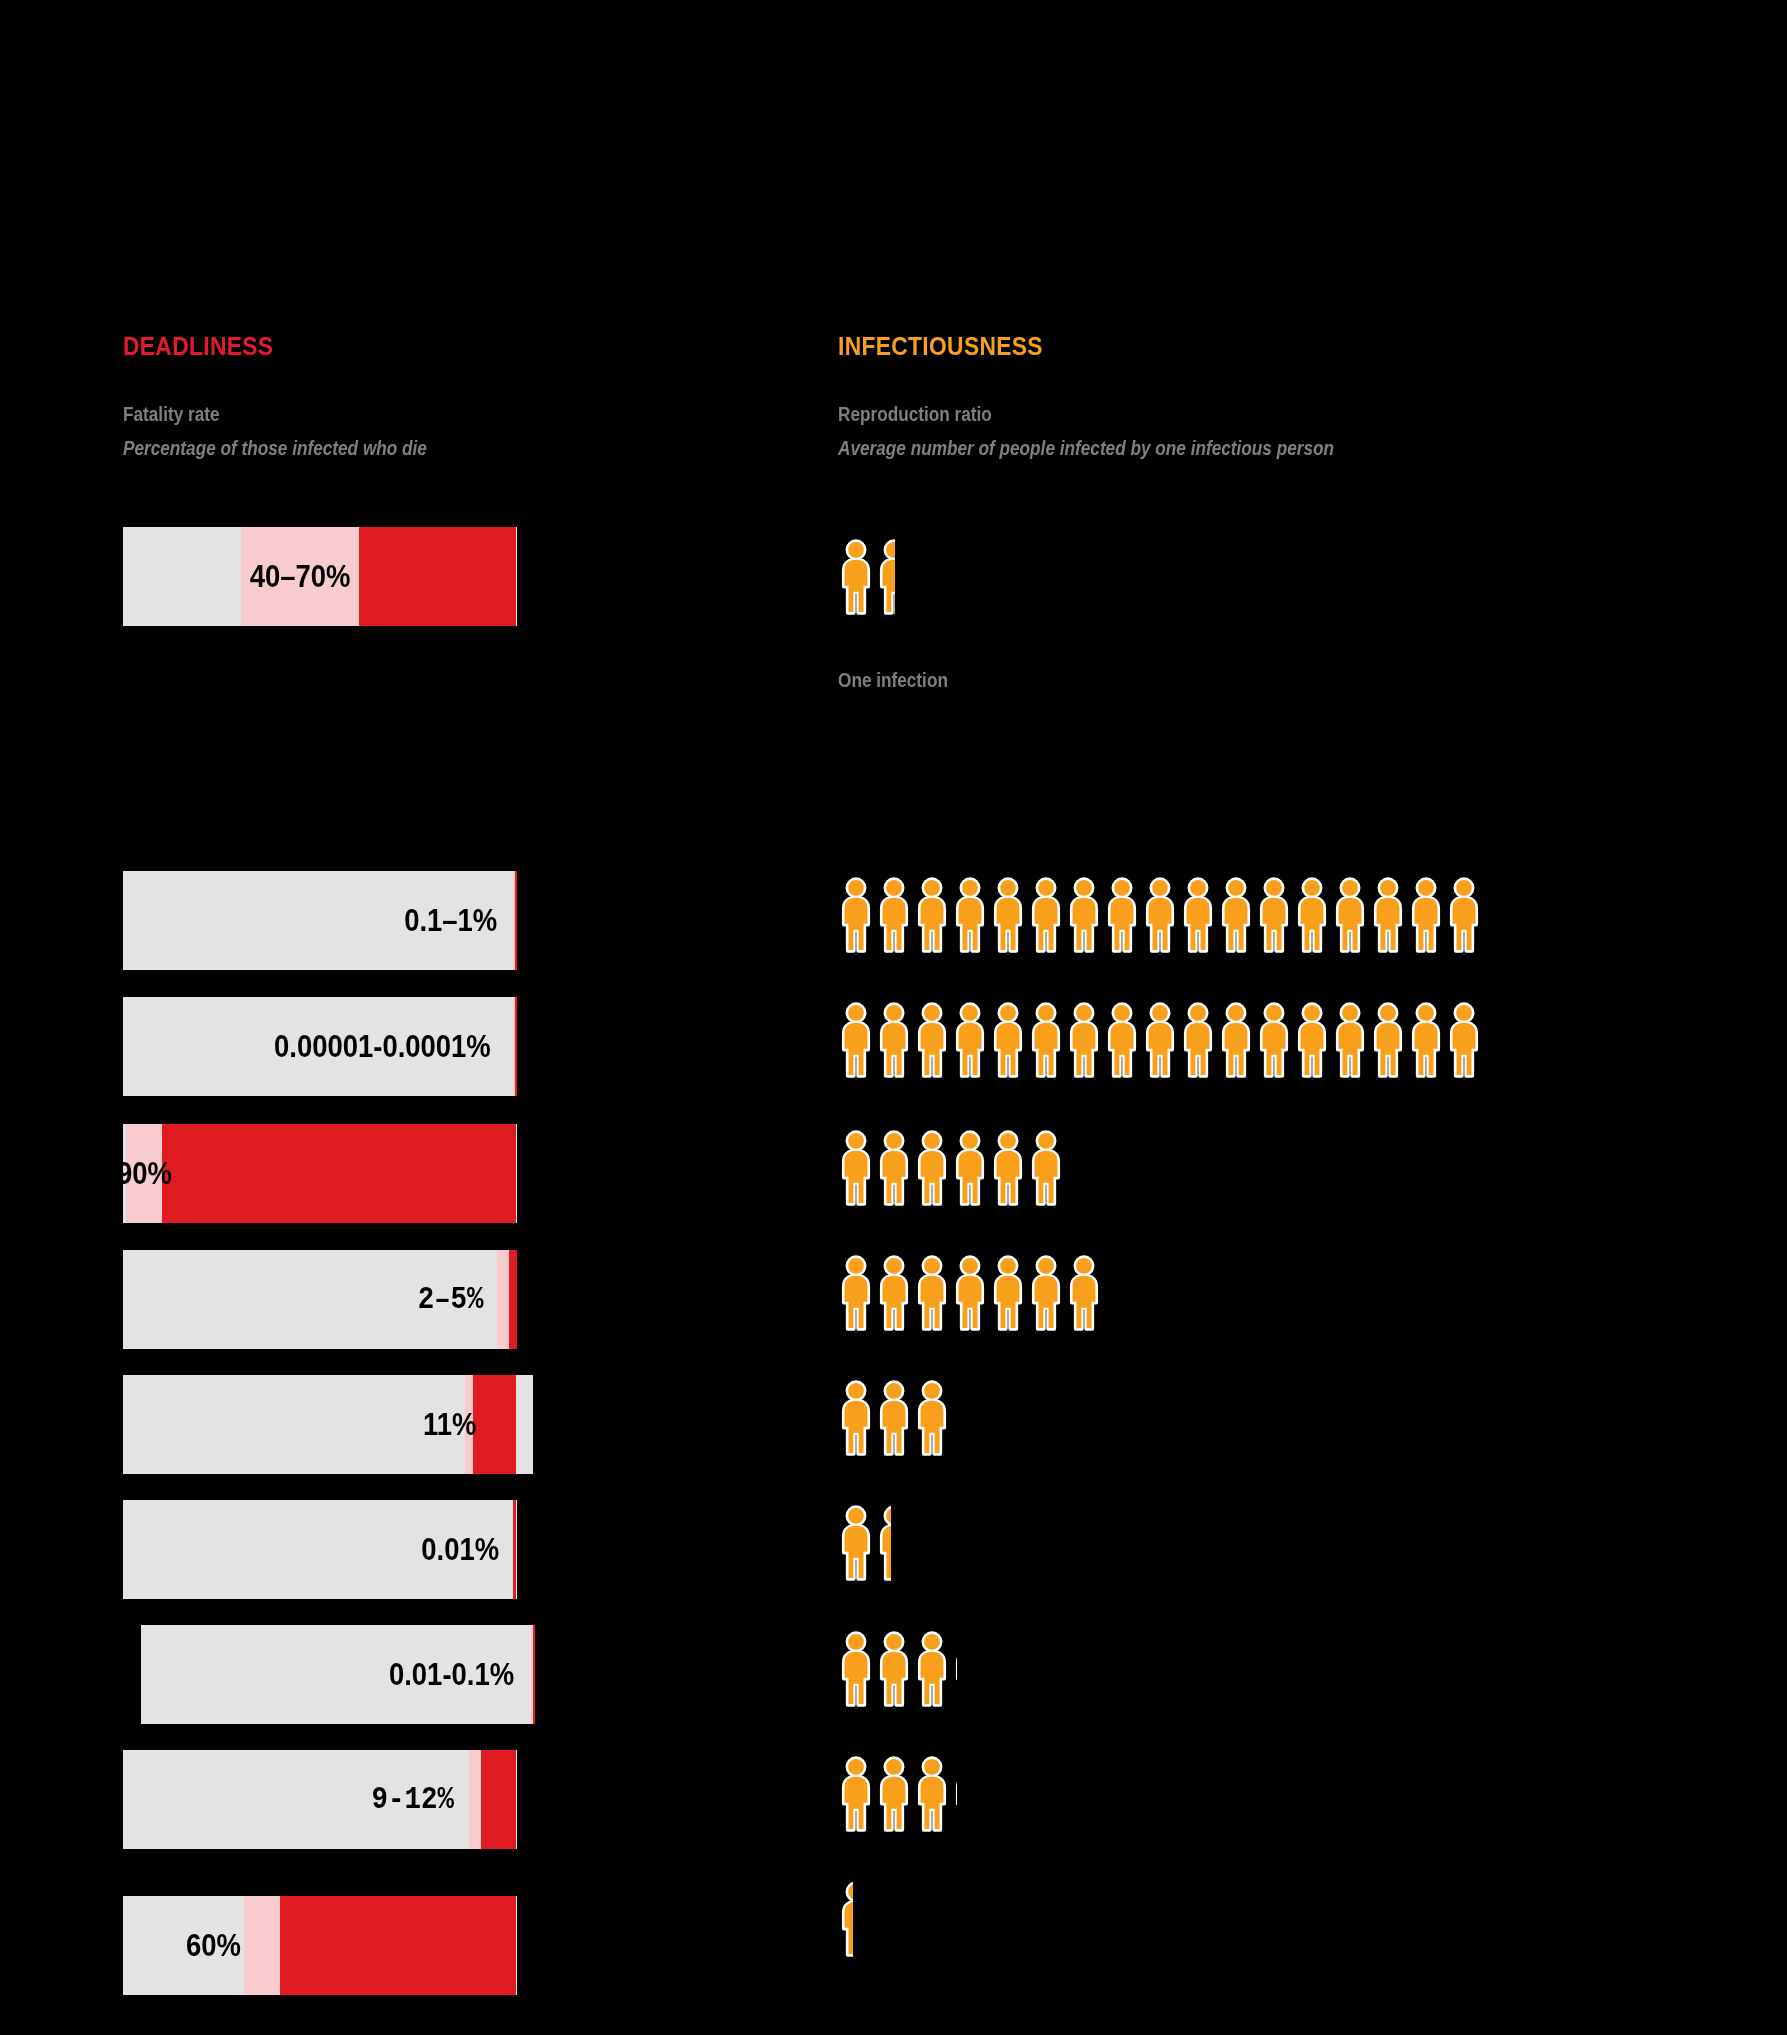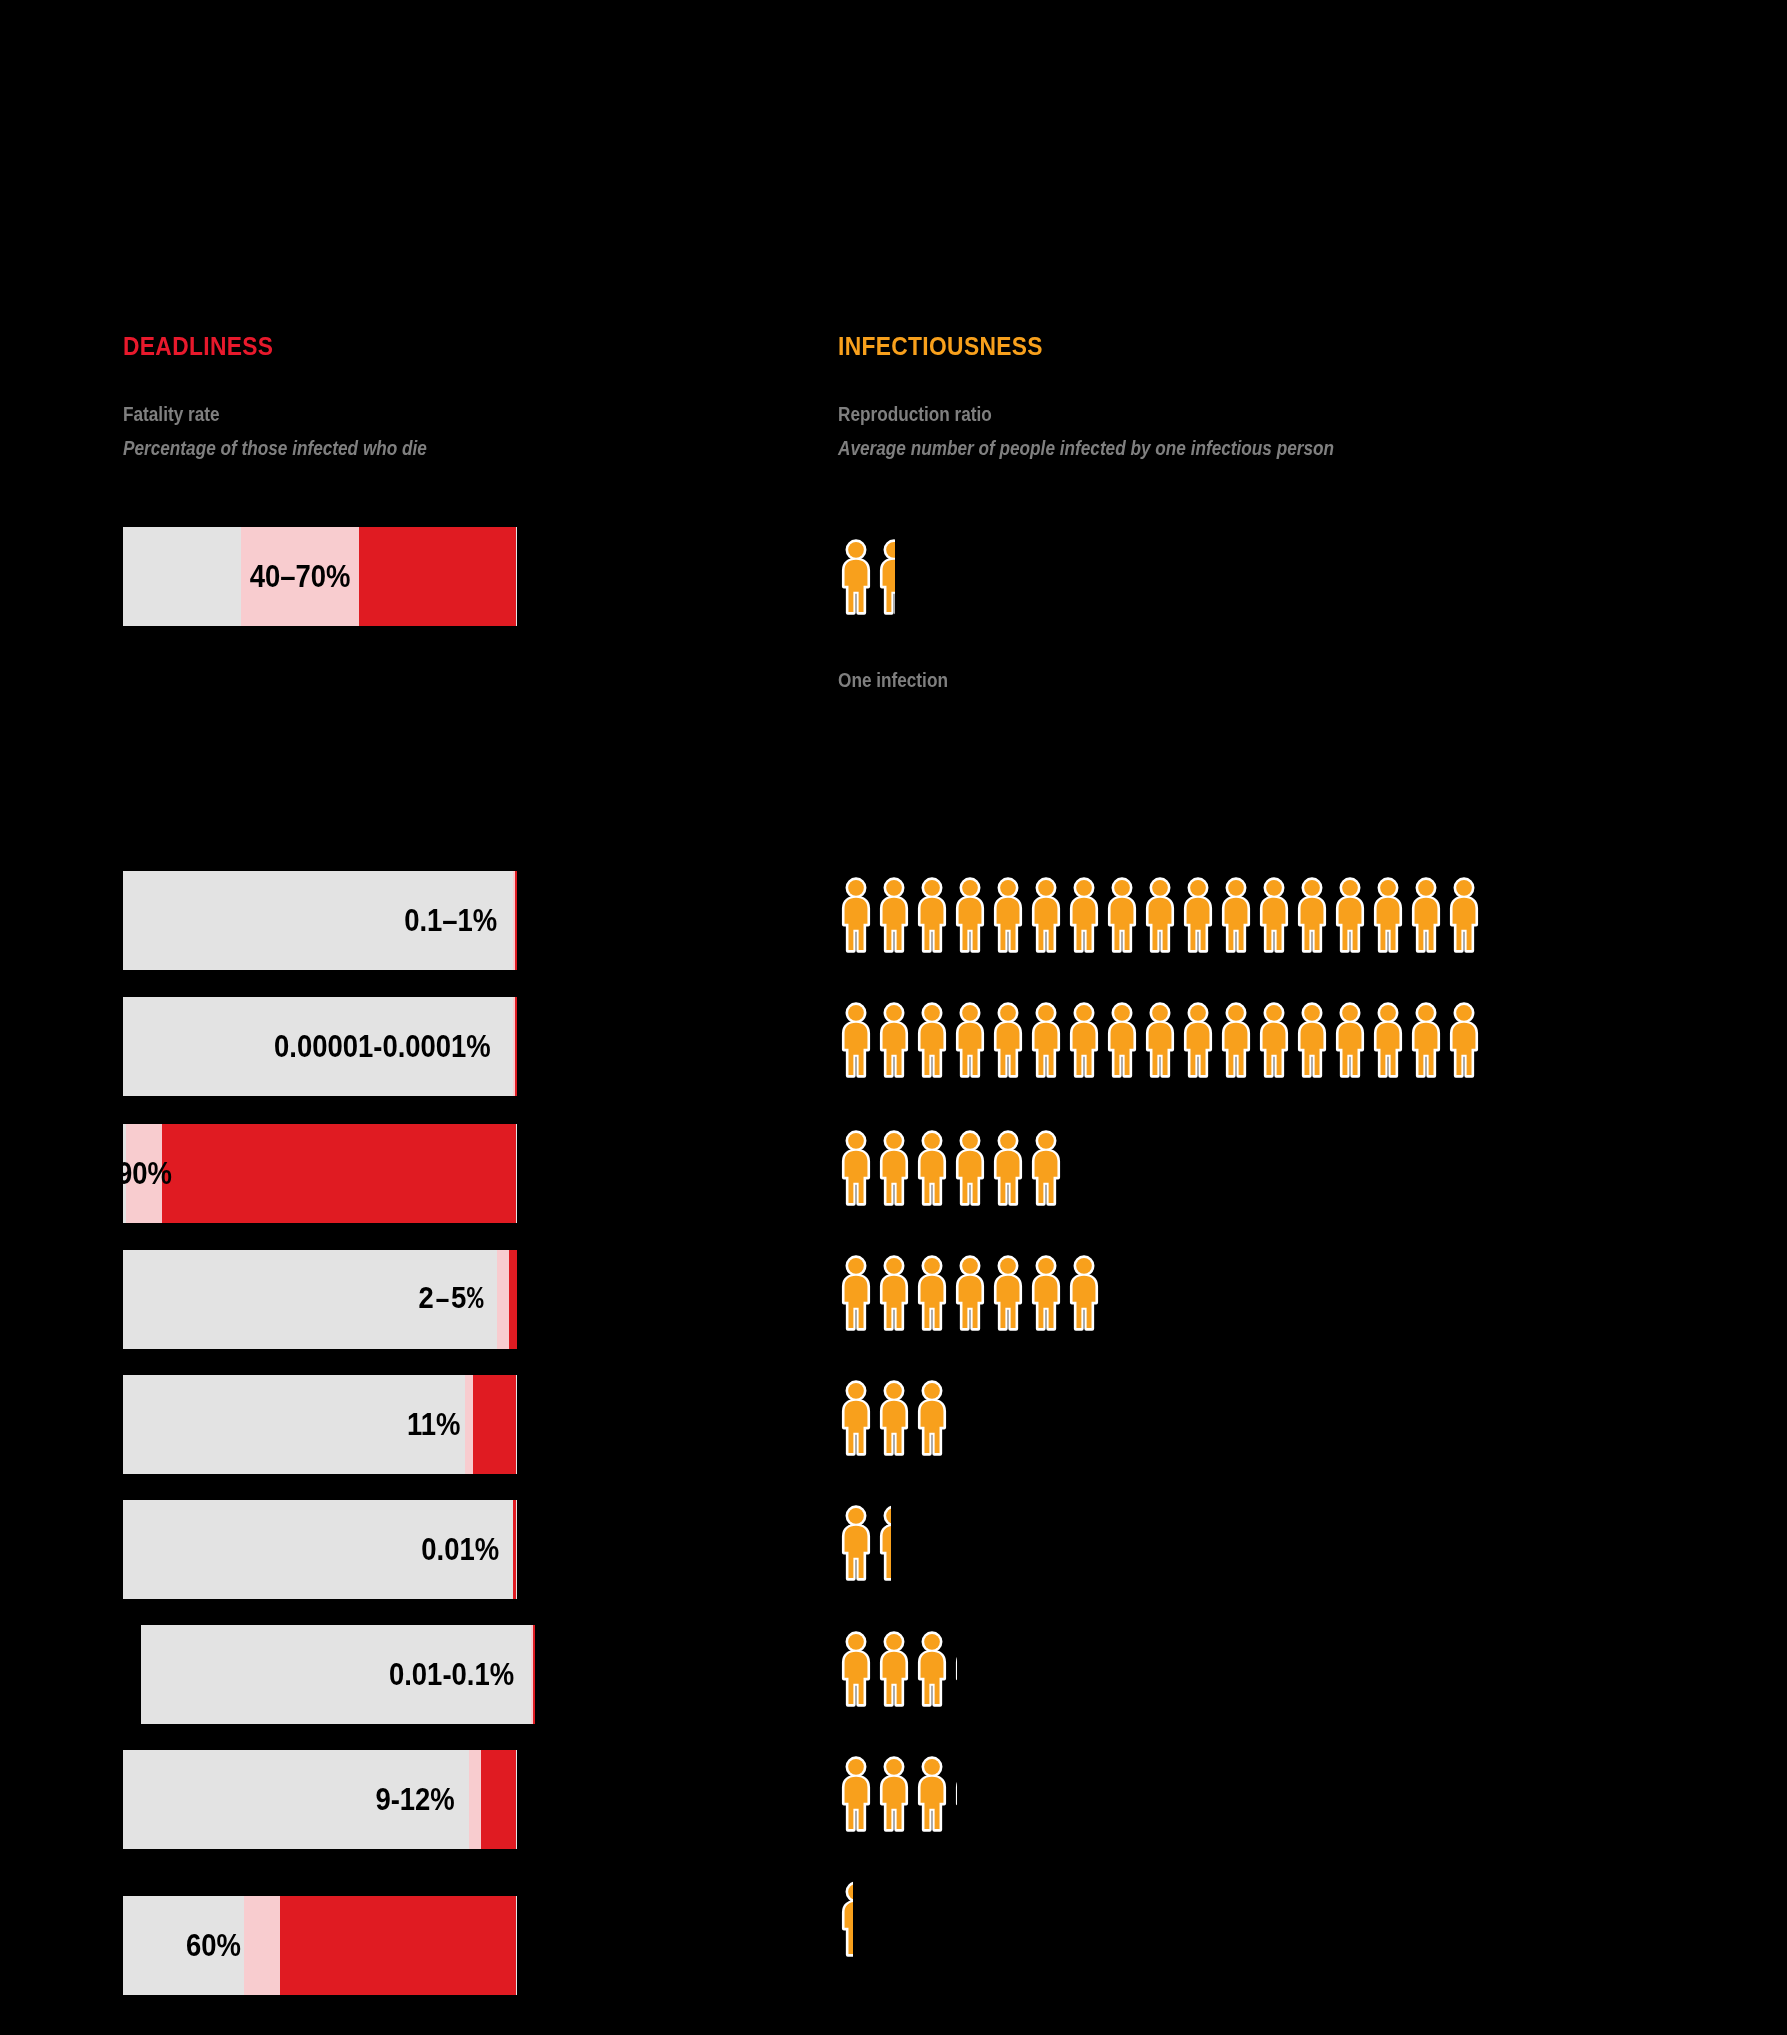--- a/index.html
+++ b/index.html
@@ -167,39 +167,39 @@
         <div class="bar-lo" style="left: 2.9px; width: 36px;"></div>
         <div class="bar-hi" style="left: 39px; width: 354px;"></div>
         <div class="bar-label" style="left: -9.3px; justify-content: flex-start;">90%</div>
       </div>
       <div class="bar-row" style="top: 1250px; font-family: Liberation Mono, monospace;">
         <div class="bar-track"></div>
         <div class="bar-lo" style="left: 374px; width: 11.8px;"></div>
         <div class="bar-hi" style="left: 386px; width: 7.9px;"></div>
         <div class="bar-label" style="right: 30px; justify-content: flex-end;">2–5%</div>
       </div>
-      <div class="bar-row" style="top: 1375px;">
+      <div class="bar-row" style="top: 1375px; padding-left: 16px;">
         <div class="bar-track"></div>
         <div class="bar-lo" style="left: 342px; width: 7.8px;"></div>
         <div class="bar-hi" style="left: 350px; width: 43px;"></div>
         <div class="bar-label" style="right: 54px; justify-content: flex-end;">11%</div>
       </div>
       <div class="bar-row" style="top: 1500px;">
         <div class="bar-track"></div>
         <div class="bar-lo" style="left: 390px; width: 0.6px;"></div>
         <div class="bar-hi" style="left: 390px; width: 3.3px;"></div>
         <div class="bar-label" style="right: 14px; justify-content: flex-end;">0.01%</div>
       </div>
       <div class="bar-row" style="top: 1625px; margin-left: 18px;">
         <div class="bar-track"></div>
         <div class="bar-lo" style="left: 390px; width: 1.7px;"></div>
         <div class="bar-hi" style="left: 392px; width: 1.7px;"></div>
         <div class="bar-label" style="right: 14px; justify-content: flex-end;">0.01-0.1%</div>
       </div>
-      <div class="bar-row" style="top: 1750px;">
+      <div class="bar-row" style="top: 1750px; font-family: Liberation Mono, monospace;">
         <div class="bar-track"></div>
         <div class="bar-lo" style="left: 346px; width: 11.8px;"></div>
         <div class="bar-hi" style="left: 358px; width: 35px;"></div>
         <div class="bar-label" style="right: 58px; justify-content: flex-end;">9-12%</div>
       </div>
       <div class="bar-row" style="top: 1896px;">
         <div class="bar-track"></div>
         <div class="bar-lo" style="left: 121px; width: 36px;"></div>
         <div class="bar-hi" style="left: 157px; width: 236px;"></div>
         <div class="bar-label" style="left: 60px; justify-content: flex-start;">60%</div>

